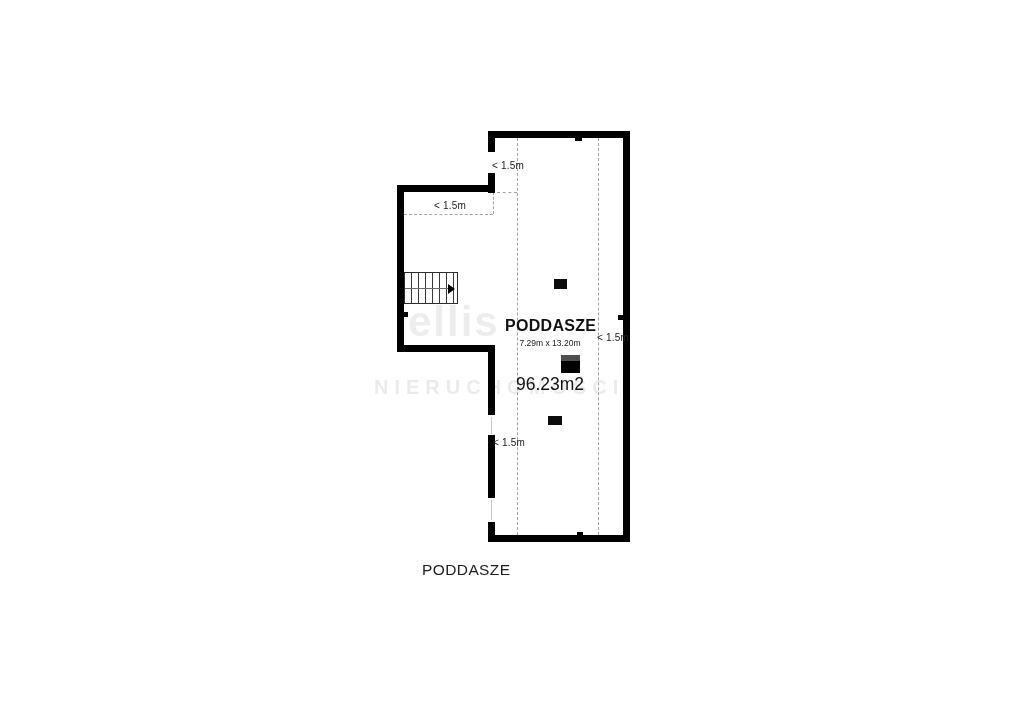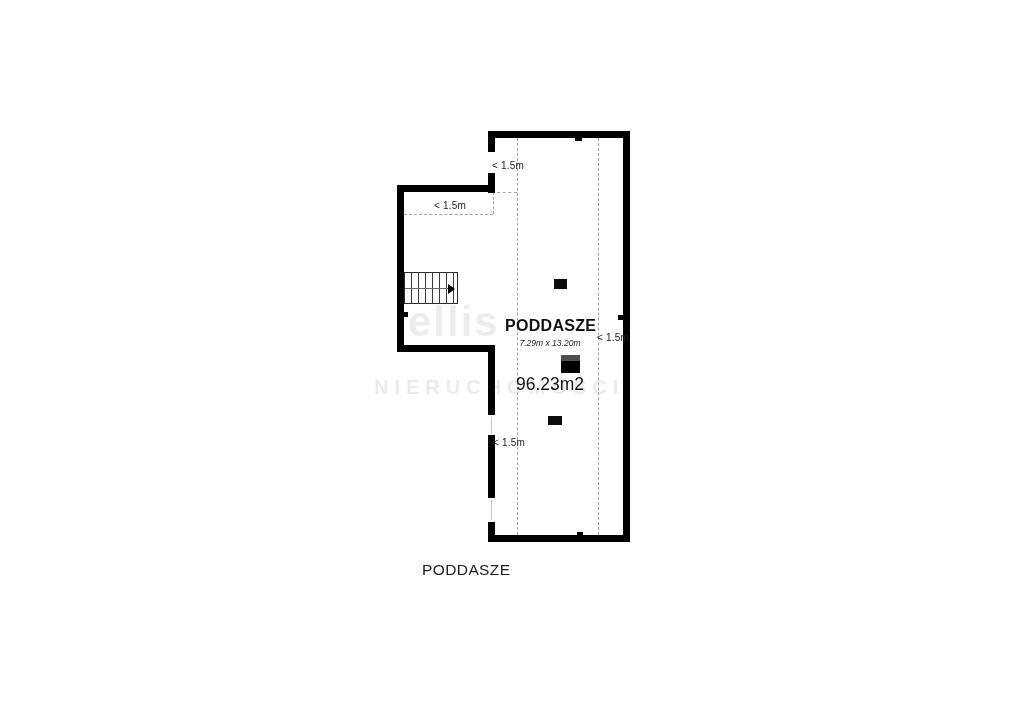--- a/index.html
+++ b/index.html
@@ -13,21 +13,21 @@
 
   
   .dash-v { position: absolute; width: 0; border-left: 1px dashed #a3a3a3; }
   .dash-h { position: absolute; height: 0; border-top: 1px dashed #a3a3a3; }
 
   
   .hlabel { position: absolute; font-size: 10px; color: #222; white-space: nowrap; letter-spacing: 0.2px; }
 
   
   .title   { position: absolute; left: 505px; top: 317px; width: 90px; font-size: 16px; font-weight: bold; letter-spacing: 0.3px; color: #111; text-align: center; white-space: nowrap; }
-  .dims    { position: absolute; left: 490px; top: 338px; width: 120px; font-size: 8.5px; color: #222; text-align: center; white-space: nowrap; font-style: italic; }
+  .dims    { position: absolute; left: 490px; top: 338px; width: 120px; font-size: 8.5px; color: #222; text-align: center; white-space: nowrap; }
   .area    { position: absolute; left: 495px; top: 374px; width: 110px; font-size: 17.5px; color: #111; text-align: center; white-space: nowrap; }
   .caption { position: absolute; left: 422px; top: 561px; font-size: 15.5px; color: #1f1f1f; letter-spacing: 0.4px; white-space: nowrap; }
 
   
   .stairs {
     position: absolute; left: 404px; top: 272px; width: 54px; height: 32px;
     border: 1px solid #2b2b2b; background: #ffffff;
     background-image: repeating-linear-gradient(90deg, transparent 0px, transparent 6px, #3a3a3a 6px, #3a3a3a 7px);
   }
   .stairs-centerline { position: absolute; left: 0; top: 15px; width: 44px; height: 1px; background: #6a6a6a; }

